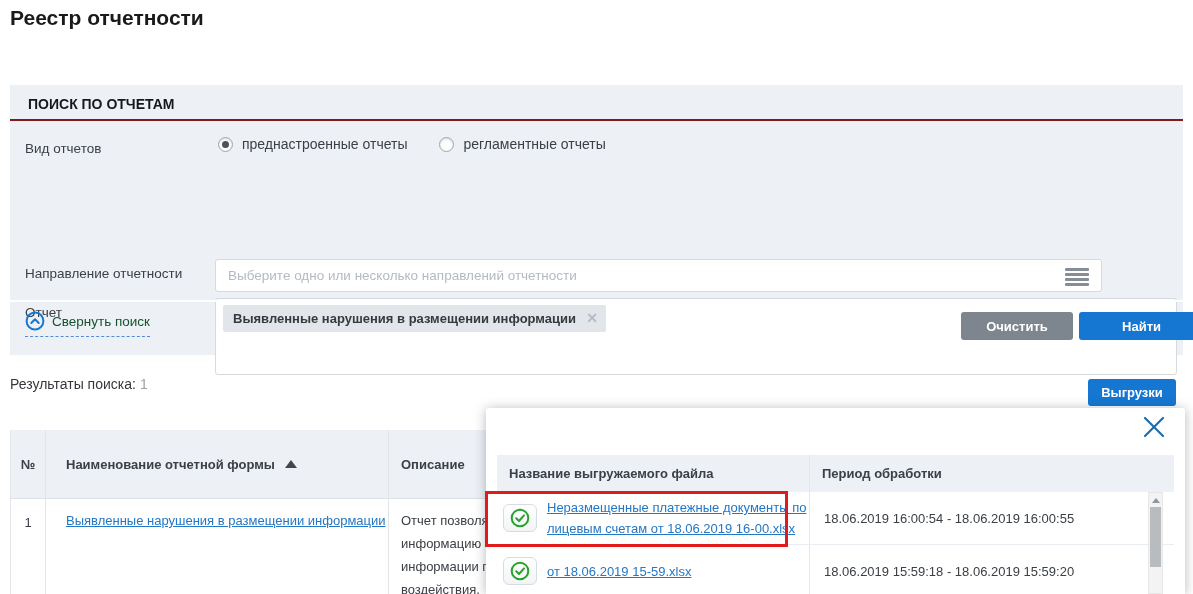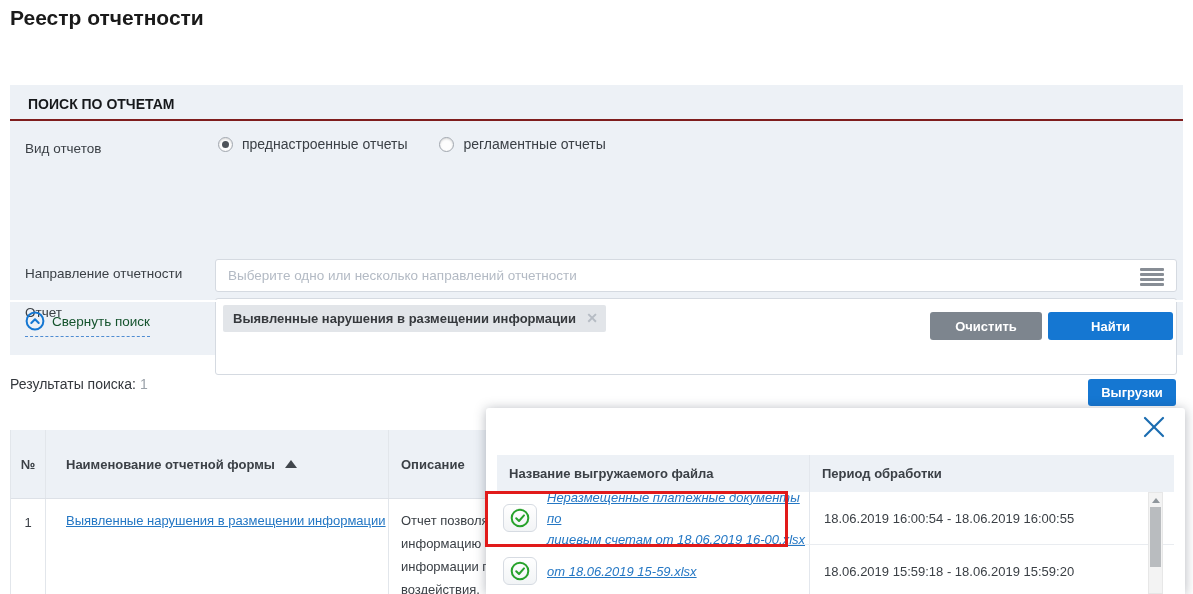--- a/index.html
+++ b/index.html
@@ -14,40 +14,40 @@
                   font-size:14px; font-weight:700; color:#16181b; border-bottom:2px solid #7f1d1d; }
   .row-label { position:absolute; left:15px; font-size:13.5px; color:#3b4046; }
   .lbl-type { top:56px; } .lbl-dir { top:181px; } .lbl-report { top:220px; }
 
   .radio-group { position:absolute; left:208px; top:51px; display:flex; gap:32px; align-items:center; }
   .radio { display:inline-flex; align-items:center; gap:9px; font-size:14px; color:#3b4046; cursor:pointer; }
   .rb { width:15px; height:15px; border-radius:50%; background:#fdfdfd; border:1px solid #a0a6ae;
         display:inline-block; position:relative; box-shadow:inset 0 1px 2px rgba(0,0,0,.15); }
   .rb.sel::after { content:""; position:absolute; left:3px; top:3px; width:7px; height:7px; border-radius:50%; background:#4e5359; }
 
-  .text-input { position:absolute; left:205px; top:174px; width:962px; height:33px; background:#fff;
+  .text-input { position:absolute; left:205px; top:174px; width:887px; height:33px; background:#fff;
                 border:1px solid #d5dae1; border-radius:3px; display:flex; align-items:center; padding:0 40px 0 12px; }
   .placeholder { font-size:13.5px; color:#b3bac4; }
   .hamburger { position:absolute; right:12px; top:8px; width:24px; display:flex; flex-direction:column; gap:2px; cursor:pointer; }
   .hamburger i { display:block; height:3px; background:#878d95; border-radius:1px; }
 
   .multibox { position:absolute; left:205px; top:213px; width:962px; height:77px; background:#fff;
               border:1px solid #d5dae1; border-radius:3px; }
   .tag { position:absolute; left:7px; top:6px; background:#e2e5e9; border-radius:2px;
          padding:6px 30px 6px 10px; font-size:13px; font-weight:700; color:#36393d; }
   .tag-x { position:absolute; right:8px; top:5px; color:#b6bcc4; font-size:14px; cursor:pointer; }
   .caret { position:absolute; right:14px; top:13px; width:0; height:0;
            border-left:7px solid transparent; border-right:7px solid transparent; border-top:8px solid #6f757d; cursor:pointer; }
 
   .footer-divider { position:absolute; left:0; top:215px; width:100%; height:2px; background:#fff; }
   .collapse-link { position:absolute; left:15px; top:226px; display:inline-flex; align-items:center; gap:7px;
                    border-bottom:1px dashed #4f8cd2; padding-bottom:5px; cursor:pointer; }
   .collapse-link span { font-size:13.5px; color:#14532d; }
   .btn { position:absolute; height:28px; border:none; border-radius:3px; color:#fff; font-size:13px; font-weight:700;
-         font-family:"Liberation Sans",sans-serif; cursor:pointer; }
+         font-family:"Liberation Sans",sans-serif; cursor:pointer;margin-left:31px; }
   .btn-clear { left:920px; top:227px; width:112px; background:#7d858e; }
   .btn-find  { left:1038px; top:227px; width:125px; background:#1577d2; }
 
   
   .results-line { position:absolute; left:10px; top:376px; font-size:14px; color:#34383d; }
   .results-count { color:#9aa1a9; margin-left:4px; }
   .btn-exports { position:absolute; left:1088px; top:379px; width:88px; height:27px; background:#1577d2;
                  border:none; border-radius:3px; color:#fff; font-size:13px; font-weight:700;
                  font-family:"Liberation Sans",sans-serif; cursor:pointer; }
 
@@ -77,21 +77,21 @@
   .pt-c1 { width:313px; border-right:1px solid #e3e7ed; }
   .pt-c2 { flex:1; }
   .pt-header .pt-c1, .pt-header .pt-c2 { display:flex; align-items:center; padding-left:12px;
               font-size:13px; font-weight:700; color:#3b4046; }
   .pt-row { display:flex; height:53px; border-bottom:1px solid #e9ecf0; }
   .pt-row .pt-c1 { display:flex; align-items:center; gap:10px; padding-left:6px; }
   .pt-row .pt-c2 { display:flex; align-items:center; padding-left:14px; font-size:13px; color:#3b4046; }
   .file-icon { width:34px; height:28px; flex:0 0 34px; border:1px solid #d6dbe2; border-radius:6px;
                background:linear-gradient(#ffffff,#f2f4f6); display:flex; align-items:center; justify-content:center; cursor:pointer; }
   .file-link { font-size:13px; color:#2477c4; text-decoration:underline; line-height:21px; cursor:pointer; }
-  .file-link span { display:block;font-style:italic; }
+  .file-link span { display:block; }
 
   .pscroll { position:absolute; left:662px; top:84px; width:15px; height:102px; background:#f3f3f3; border:1px solid #e7e7e7; }
   .pscroll .up { position:absolute; left:3px; top:5px; width:0; height:0;
                  border-left:4px solid transparent; border-right:4px solid transparent; border-bottom:5px solid #8f969c; }
   .pscroll .thumb { position:absolute; left:1px; top:14px; width:11px; height:60px; background:#b9bcbf; }
 
   .highlight-rect { position:absolute; left:485px; top:491px; width:303px; height:56px;
                     border:3px solid #e11a1a; z-index:20; pointer-events:none; }
 </style>
 </head>

